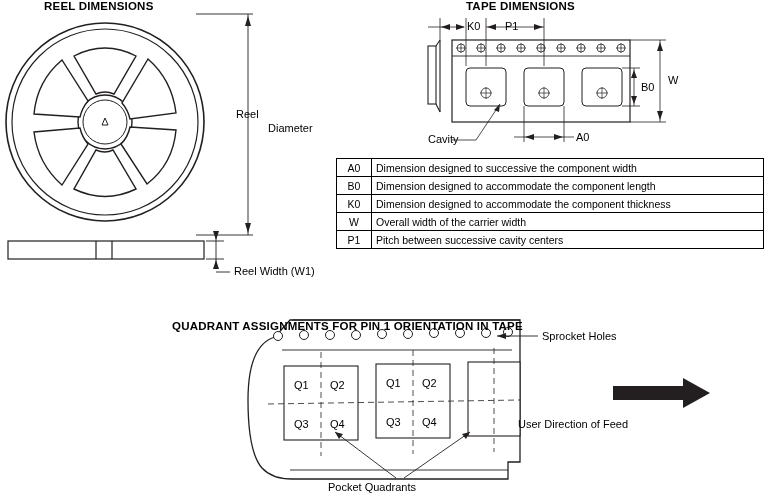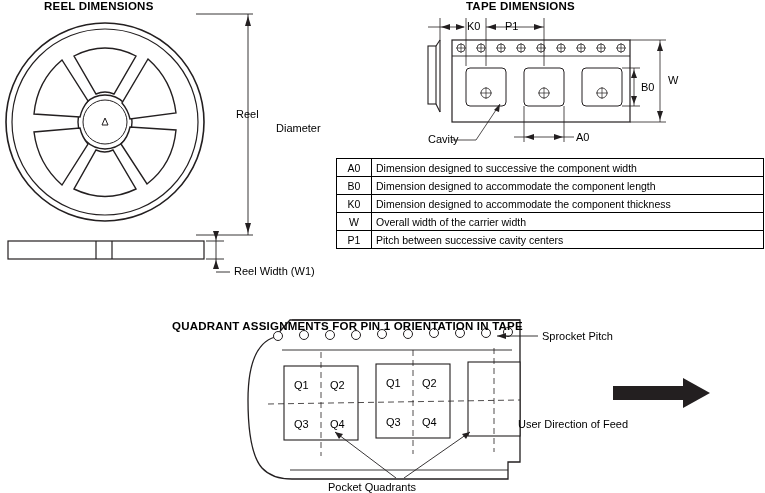--- a/index.html
+++ b/index.html
@@ -279,21 +279,21 @@
     <g>
       <rect x="613" y="386" width="70" height="14" fill="#231f20"></rect>
       <polygon points="683,378 710,393 683,408" fill="#231f20"></polygon>
     </g>
   </g>
 </svg>
 
 <div class="lbl title" style="left:44px; top:0px;">REEL DIMENSIONS</div>
 
 <div class="lbl" style="left:236px; top:108px;">Reel</div>
-<div class="lbl" style="left:228px; top:122px;padding-left:48px;">Diameter</div>
+<div class="lbl" style="left:220px; top:122px;padding-left:48px;">Diameter</div>
 
 <div class="lbl" style="left:234px; top:265px;">Reel Width (W1)</div>
 
 <div class="lbl title" style="left:466px; top:0px;">TAPE DIMENSIONS</div>
 
 <div class="lbl" style="left:467px; top:20px;">K0</div>
 <div class="lbl" style="left:505px; top:20px;">P1</div>
 <div class="lbl" style="left:668px; top:74px;">W</div>
 <div class="lbl" style="left:641px; top:81px;">B0</div>
 <div class="lbl" style="left:576px; top:131px;">A0</div>
@@ -319,21 +319,21 @@
     </tr>
     <tr>
       <td class="code">P1</td>
       <td>Pitch between successive cavity centers</td>
     </tr>
   </tbody>
 </table>
 
 <div class="lbl title" style="left:172px; top:320px;">QUADRANT ASSIGNMENTS FOR PIN 1 ORIENTATION IN TAPE</div>
 
-<div class="lbl" style="left:542px; top:330px;">Sprocket Pitch</div>
+<div class="lbl" style="left:542px; top:330px;">Sprocket Holes</div>
 
 <div class="lbl" style="left:328px; top:481px;">Pocket Quadrants</div>
 
 <div class="lbl" style="left:518px; top:418px;">User Direction of Feed</div>
 
 <div class="lbl" style="left:294px; top:379px;">Q1</div>
 <div class="lbl" style="left:330px; top:379px;">Q2</div>
 <div class="lbl" style="left:294px; top:418px;">Q3</div>
 <div class="lbl" style="left:330px; top:418px;">Q4</div>
 

